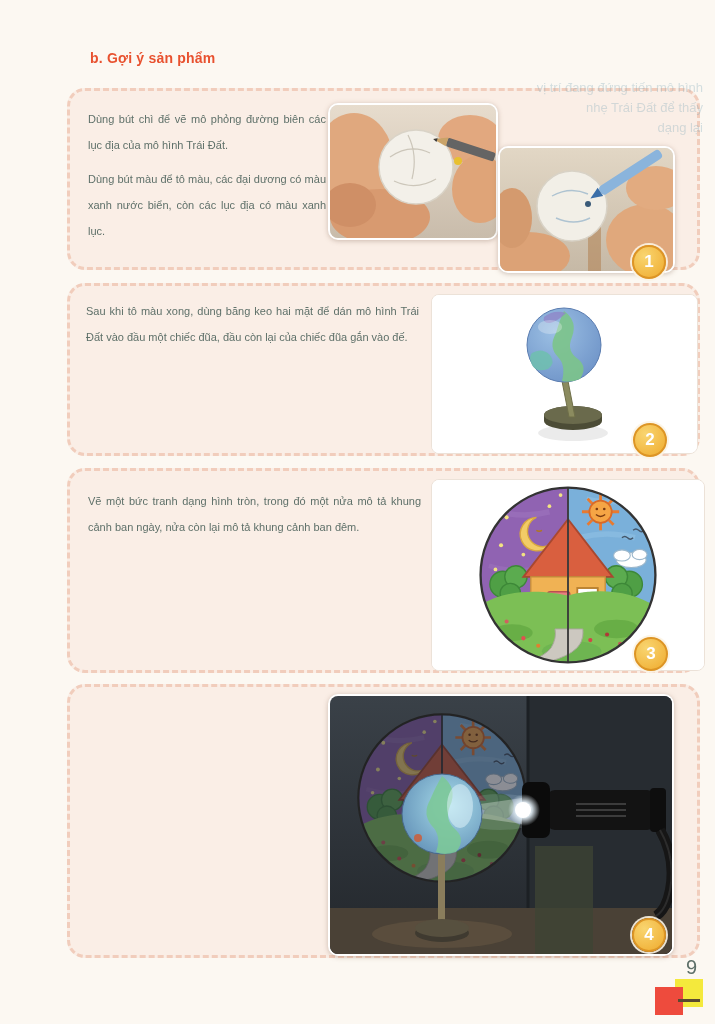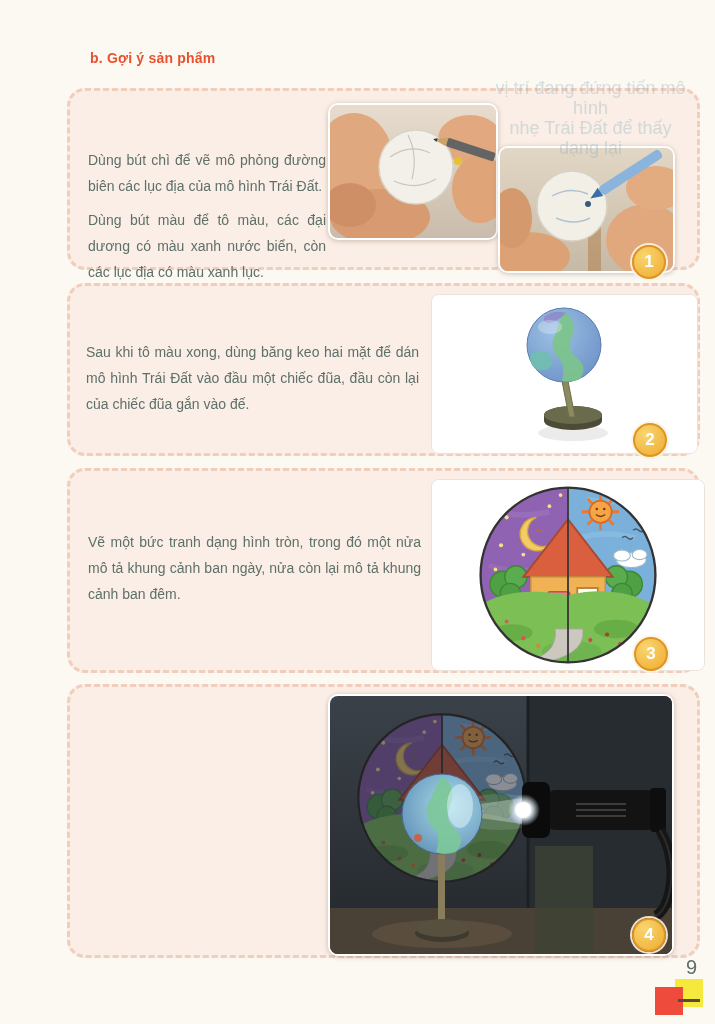--- a/index.html
+++ b/index.html
@@ -10,45 +10,44 @@
   }
   .heading{
     position:absolute;left:90px;top:50px;
     font-size:14px;font-weight:bold;color:#e8512f;letter-spacing:.2px;
   }
   .step-block{
     position:absolute;left:67px;width:633px;box-sizing:border-box;
     background:#faeee6;border:3px dashed #f1cdbc;border-radius:18px;
   }
   .step-text{
-    position:absolute;color:#5e7069;font-size:14px;line-height:26px;
+    position:absolute;color:#5e7069;font-size:11px;line-height:26px;
     text-align:justify;
-    margin-top:41px;
   }
   .step-text p{margin:0 0 8px 0;}
   .photo{
     position:absolute;border-radius:10px;border:2px solid #fff;
     box-shadow:0 1px 5px rgba(120,90,70,.35);overflow:hidden;background:#ddd;
   }
   .panel{
     position:absolute;background:#ffffff;border:1px solid #ece2d8;
     border-radius:8px;overflow:hidden;
   }
   .badge{
     position:absolute;width:34px;height:34px;border-radius:50%;
     background:radial-gradient(circle at 35% 30%,#f9d570,#efab2e);
     border:2px solid #dd9525;box-shadow:0 0 0 2px rgba(252,244,228,.9);
     color:#fff;font-weight:bold;font-size:17px;
     display:flex;align-items:center;justify-content:center;box-sizing:border-box;
     z-index:6;
   }
   .ghost{
     position:absolute;left:478px;top:78px;width:225px;z-index:5;
-    color:#7fa8b8;opacity:.32;font-size:18px;line-height:20px;
-    text-align:center;filter:blur(.7px);pointer-events:none;
+    color:#7fa8b8;opacity:.32;font-size:13px;line-height:20px;
+    text-align:right;filter:blur(.7px);pointer-events:none;
   }
   .page-number{
     position:absolute;left:686px;top:956px;font-size:20px;color:#5e7069;
   }
   .sq{position:absolute;}
   .sq-yellow{left:675px;top:979px;width:28px;height:28px;background:#f4e93c;}
   .sq-red{left:655px;top:987px;width:28px;height:28px;background:#ee4b3d;}
   .sq-line{left:678px;top:999px;width:22px;height:3px;background:#5a4a30;}
   svg{display:block;}
 </style>

